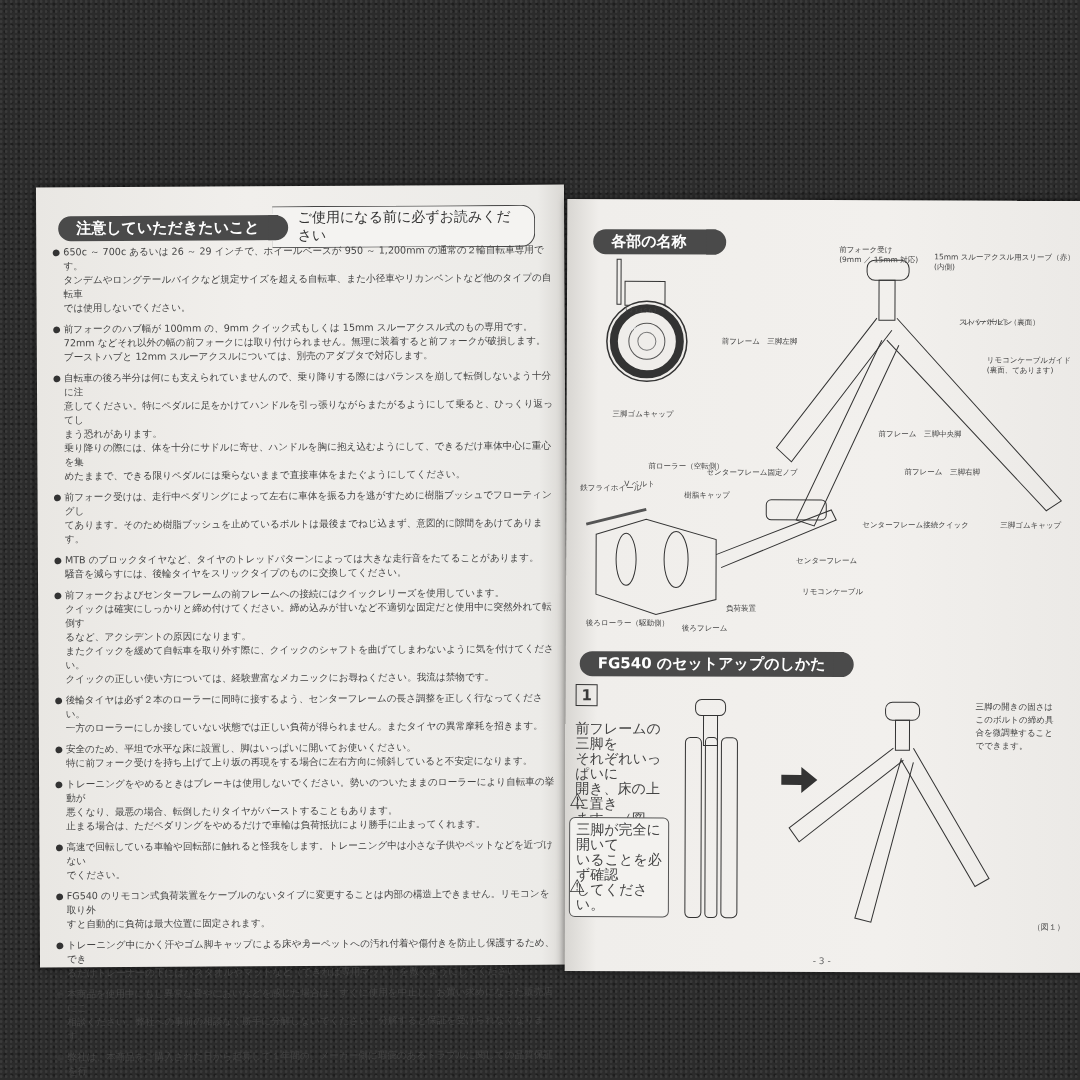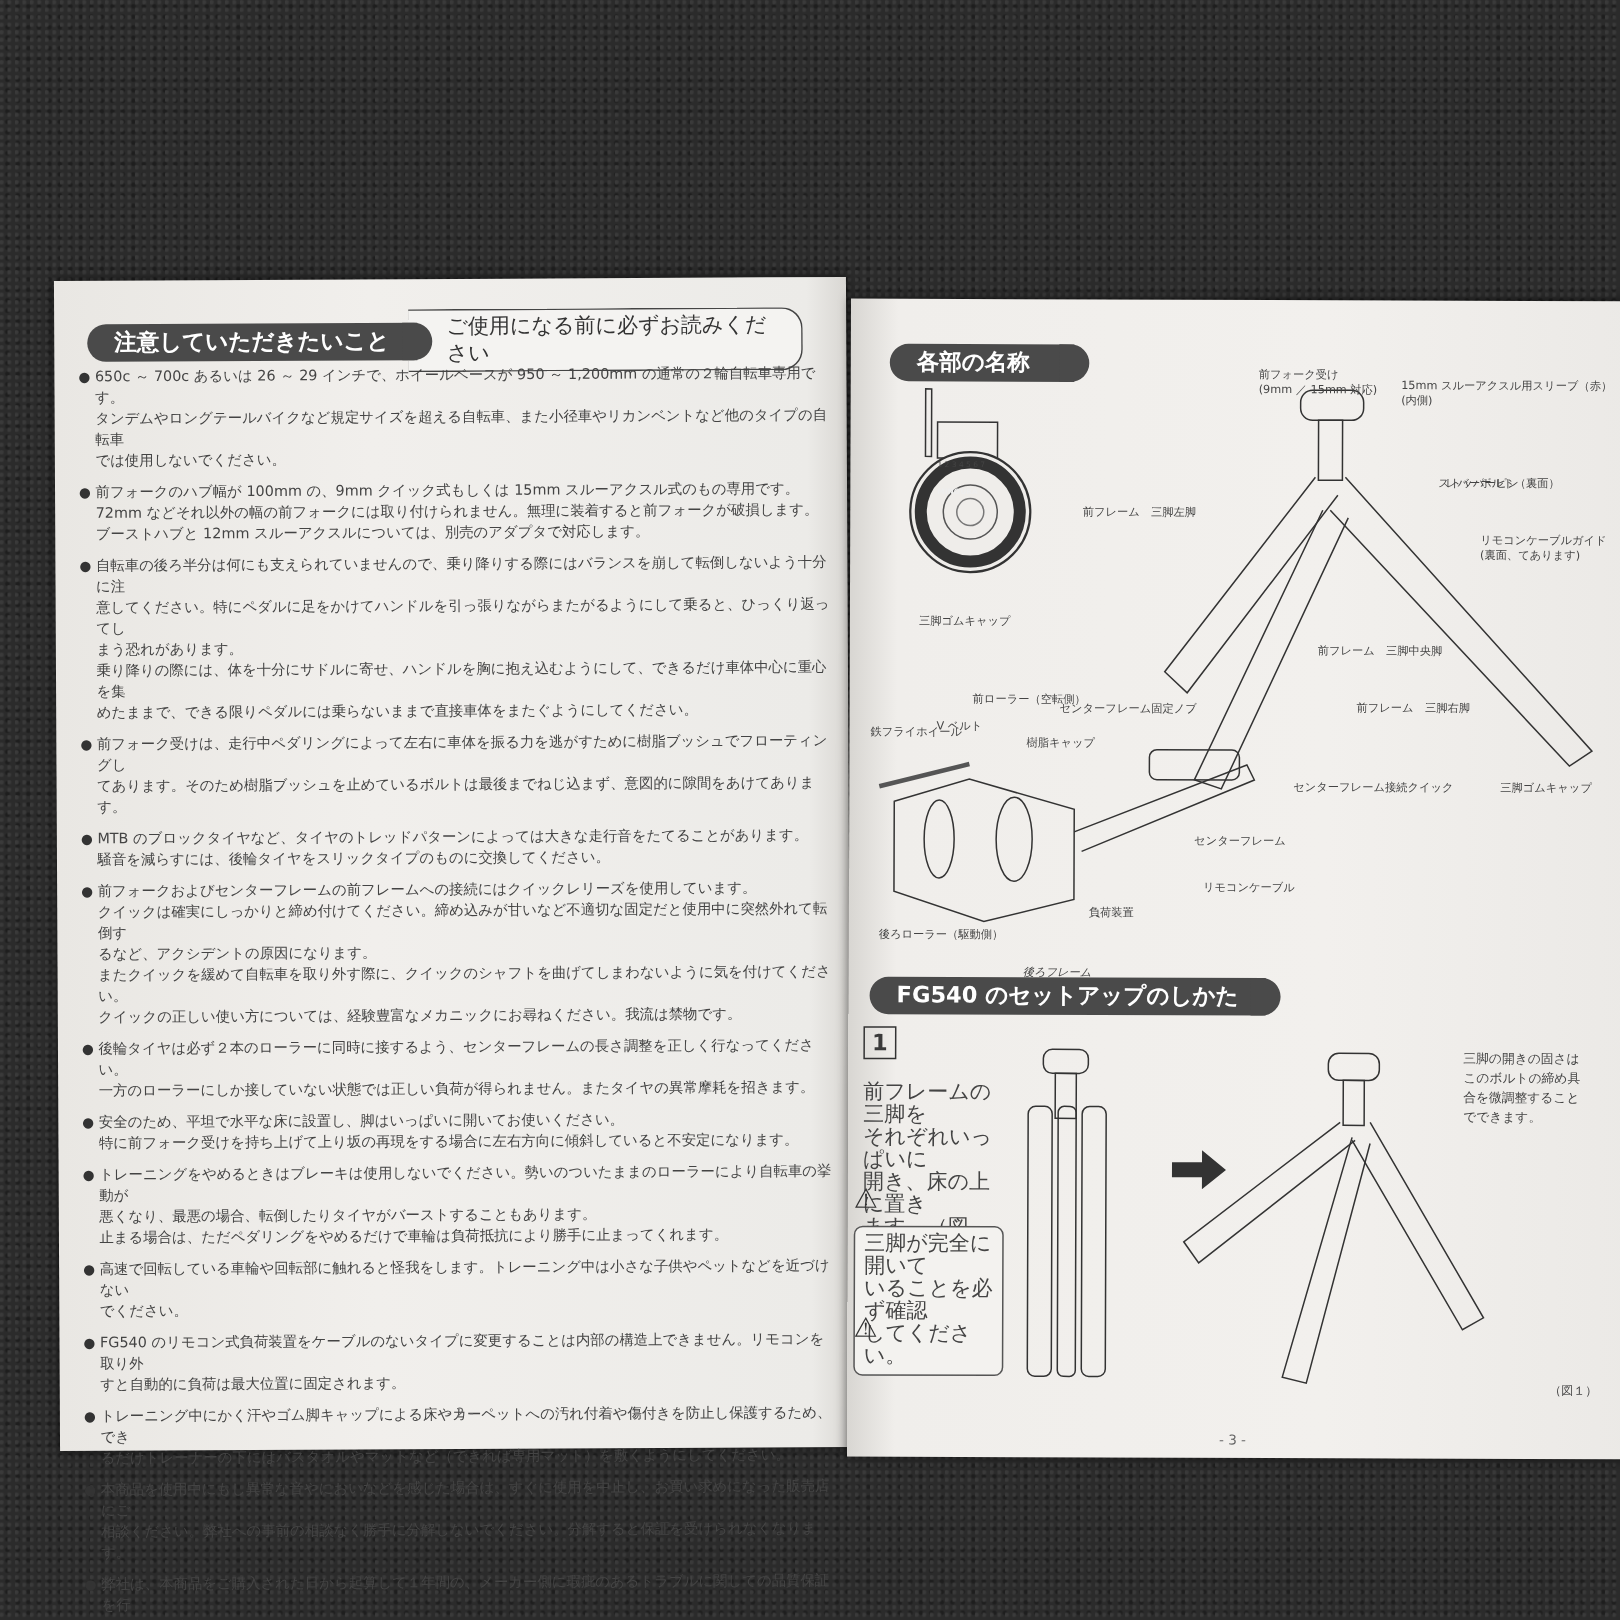--- a/index.html
+++ b/index.html
@@ -158,21 +158,21 @@
   <div class="lbl" style="left:58px;top:280px;">V ベルト</div>
   <div class="lbl" style="left:14px;top:284px;text-align:right;">鉄フライホイール</div>
   <div class="lbl" style="left:118px;top:291px;">樹脂キャップ</div>
   <div class="lbl" style="left:140px;top:268px;">センターフレーム固定ノブ</div>
   <div class="lbl" style="left:296px;top:320px;">センターフレーム接続クイック</div>
   <div class="lbl" style="left:434px;top:320px;">三脚ゴムキャップ</div>
   <div class="lbl" style="left:230px;top:356px;">センターフレーム</div>
   <div class="lbl" style="left:192px;top:387px;margin-left:44px;">リモコンケーブル</div>
   <div class="lbl" style="left:160px;top:404px;">負荷装置</div>
   <div class="lbl" style="left:20px;top:419px;">後ろローラー（駆動側）</div>
-  <div class="lbl" style="left:116px;top:444px;font-style:italic;">後ろフレーム</div>
+  <div class="lbl" style="left:116px;top:424px;">後ろフレーム</div>
 
   <div class="hdr" style="left:14px;top:452px;">
     <span class="pill">FG540 のセットアップのしかた</span>
   </div>
   <div class="stepnum" style="left:10px;top:485px;">1</div>
   <div class="note" style="left:10px;top:522px;width:96px;">
     <div>前フレームの三脚を</div>
     <div>それぞれいっぱいに</div>
     <div>開き、床の上に置き</div>
     <div>ます。（図１）</div>

